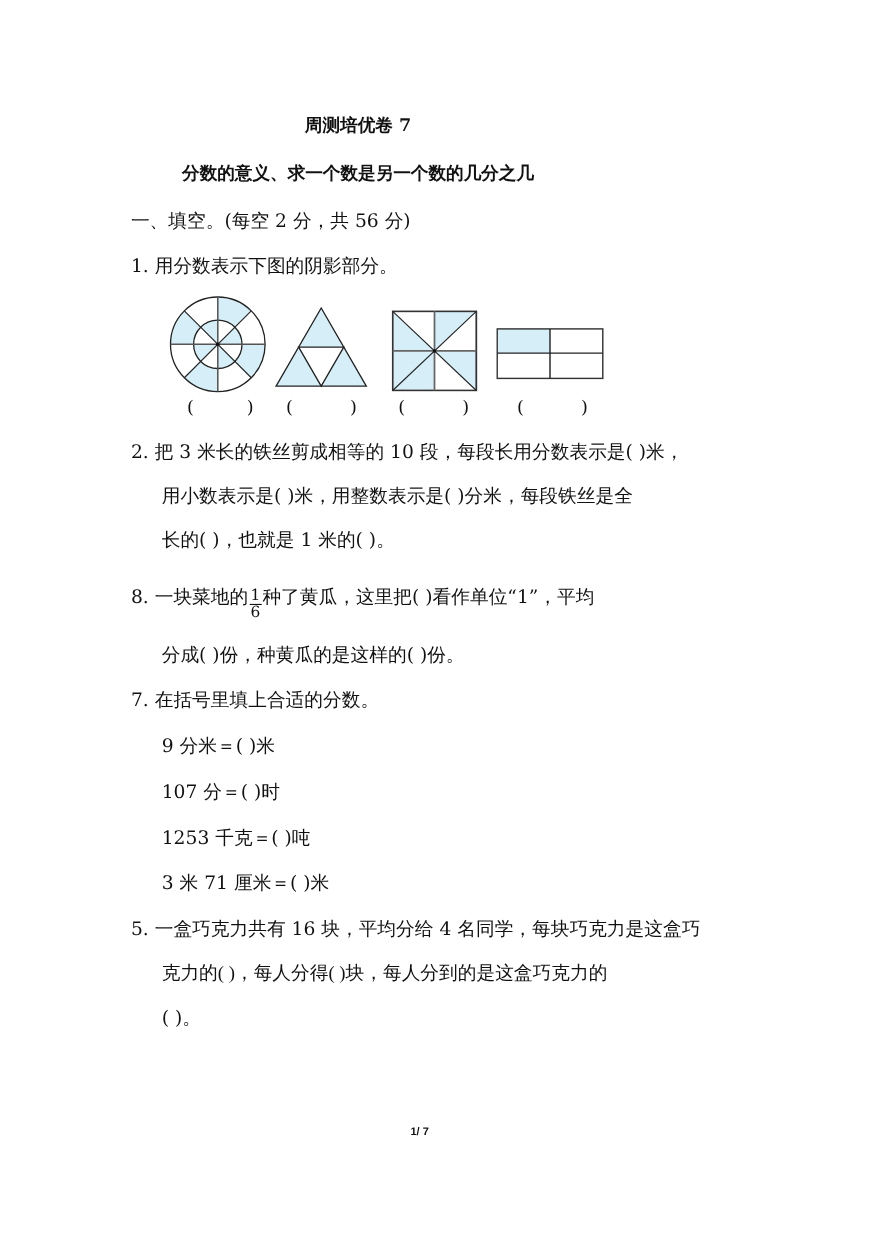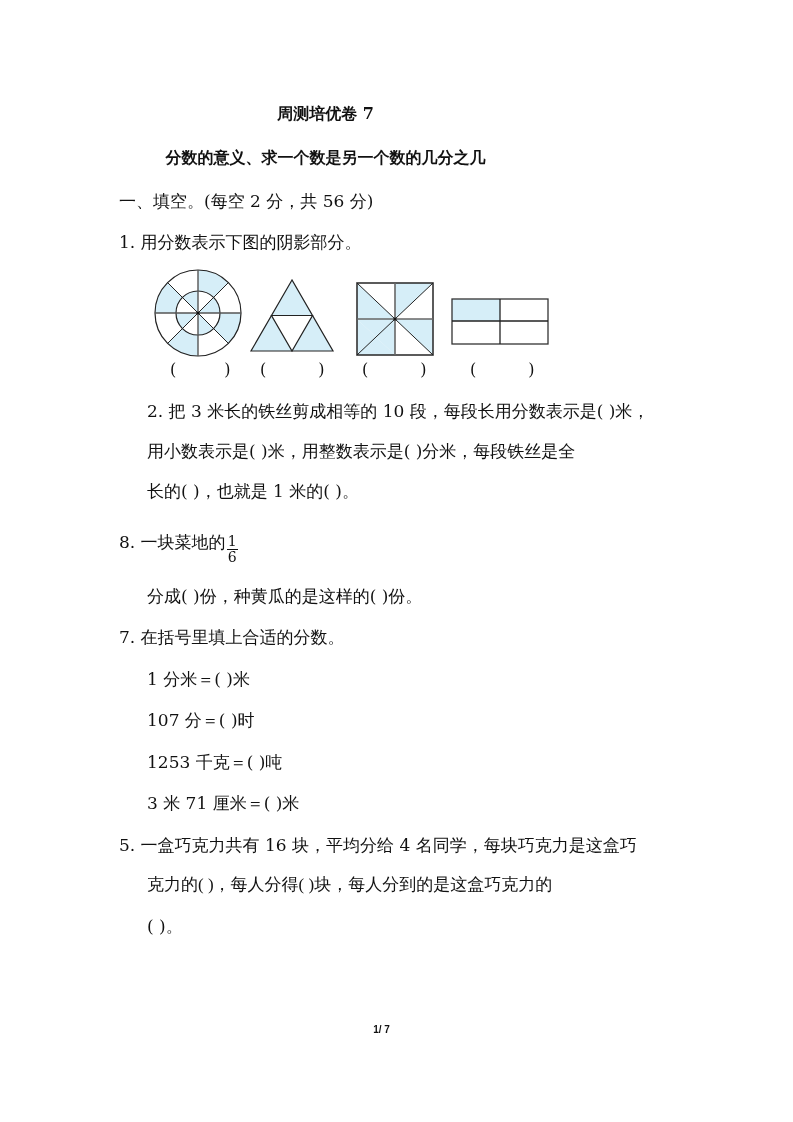--- a/index.html
+++ b/index.html
@@ -83,31 +83,31 @@
 <div class="abs paren" style="left:260px; top:360px;">
   <span style="margin-right:52px;">(</span><span>)</span>
 </div>
 <div class="abs paren" style="left:362px; top:360px;">
   <span style="margin-right:52px;">(</span><span>)</span>
 </div>
 <div class="abs paren" style="left:470px; top:360px;">
   <span style="margin-right:52px;">(</span><span>)</span>
 </div>
 
-<div class="abs line" style="left:119px; top:400px;margin-left:28px;">2. 把 3 米长的铁丝剪成相等的 10 段，每段长用分数表示是(        )米，</div>
+<div class="abs line" style="left:119px; top:400px;">2. 把 3 米长的铁丝剪成相等的 10 段，每段长用分数表示是(        )米，</div>
 <div class="abs line" style="left:147px; top:440px;">用小数表示是(        )米，用整数表示是(        )分米，每段铁丝是全</div>
 <div class="abs line" style="left:147px; top:480px;">长的(        )，也就是 1 米的(        )。</div>
 
 <div class="abs line" style="left:119px; top:528px;">
-  <span>8. 一块菜地的</span><span class="frac" style="position:relative; top:6px;"><span class="num">1</span><span class="den">6</span></span>
+  <span>8. 一块菜地的</span><span class="frac" style="position:relative; top:6px;"><span class="num">1</span><span class="den">6</span></span><span>种了黄瓜，这里把(                        )看作单位“1”，平均</span>
 </div>
 <div class="abs line" style="left:147px; top:585px;">分成(        )份，种黄瓜的是这样的(        )份。</div>
 
 <div class="abs line" style="left:119px; top:626px;">7. 在括号里填上合适的分数。</div>
-<div class="abs line" style="left:147px; top:668px;">1 分米＝(        )米</div>
+<div class="abs line" style="left:147px; top:668px;">9 分米＝(        )米</div>
 <div class="abs line" style="left:147px; top:709px;">107 分＝(        )时</div>
 <div class="abs line" style="left:147px; top:751px;">1253 千克＝(        )吨</div>
 <div class="abs line" style="left:147px; top:792px;">3 米 71 厘米＝(        )米</div>
 
 <div class="abs line" style="left:119px; top:834px;">5. 一盒巧克力共有 16 块，平均分给 4 名同学，每块巧克力是这盒巧</div>
 <div class="abs line" style="left:147px; top:874px;font-family:Liberation Serif, serif;">克力的(        )，每人分得(        )块，每人分到的是这盒巧克力的</div>
 <div class="abs line" style="left:147px; top:915px;">(        )。</div>
 
 <div class="abs pageno" style="top:1024px;">1/ 7</div>
 

